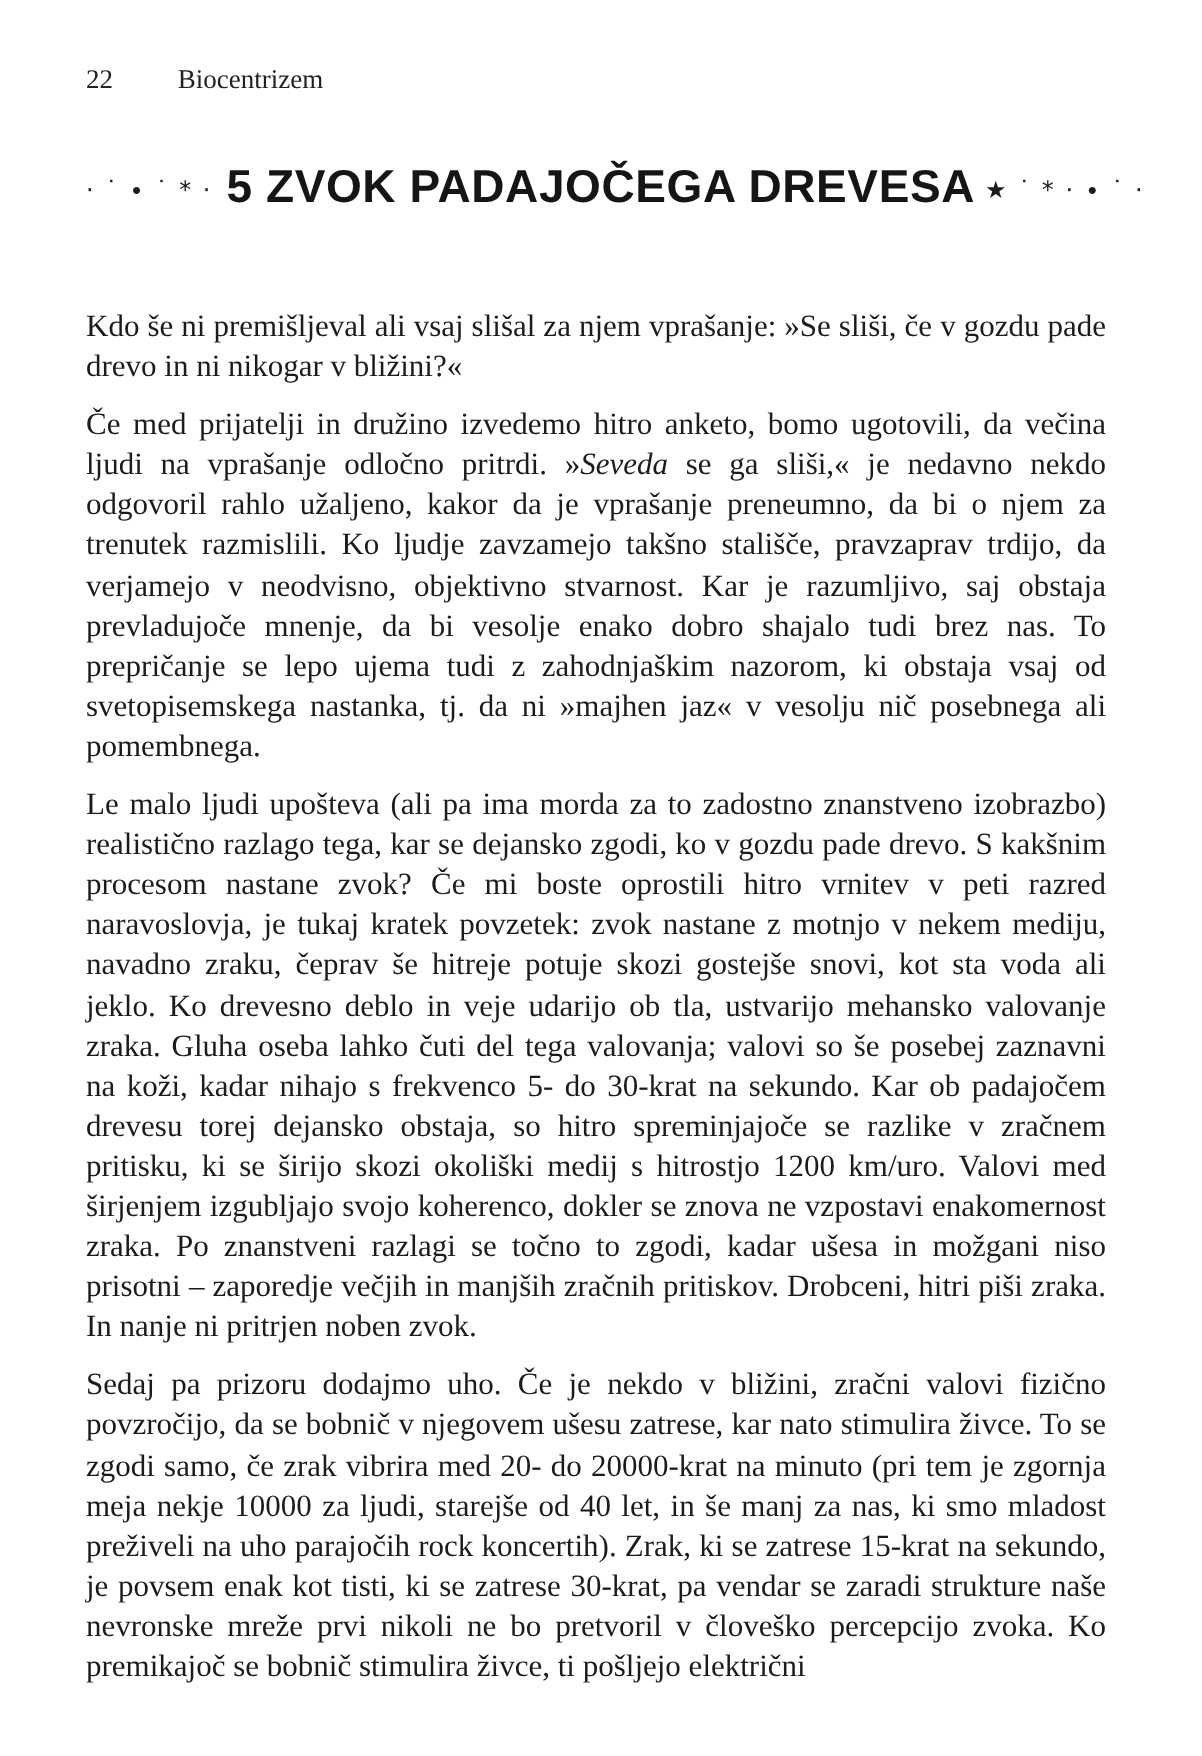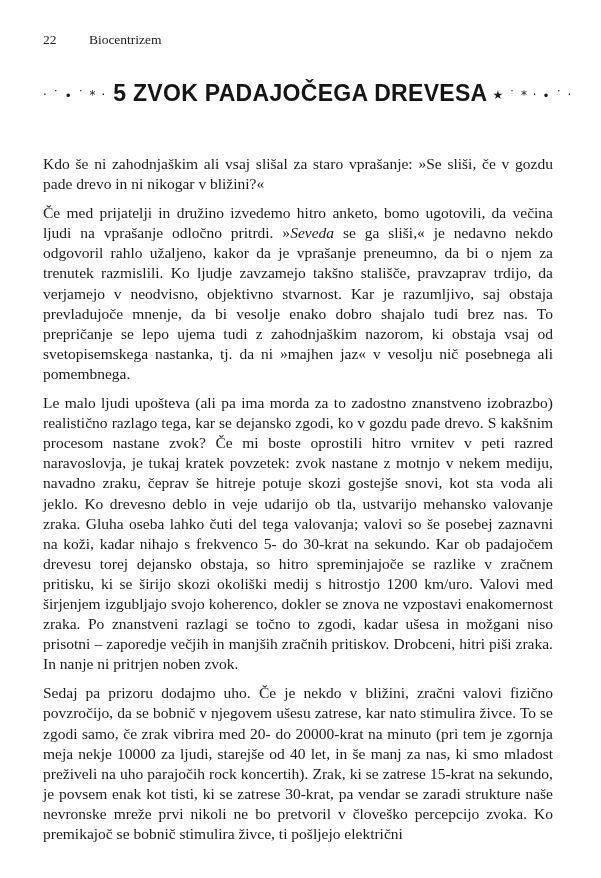--- a/index.html
+++ b/index.html
@@ -67,19 +67,19 @@
   <header class="running-head">
     <span class="page-num">22</span>
     <span>Biocentrizem</span>
   </header>
 
   <h1 class="chapter-title">
     <span class="stars left">· ˙ ∙ ˙ * ·</span><span>5 ZVOK PADAJOČEGA DREVESA</span><span class="stars right">★ ˙ * · ∙ ˙ ·</span>
   </h1>
 
   <main class="body-text">
-    <p>Kdo še ni zahodnjaškim ali vsaj slišal za staro vprašanje: »Se sliši, če v gozdu pade drevo in ni nikogar v bližini?«</p>
+    <p>Kdo še ni premišljeval ali vsaj slišal za njem vprašanje: »Se sliši, če v gozdu pade drevo in ni nikogar v bližini?«</p>
     <p><span>Če med prijatelji in družino izvedemo hitro anketo, bomo ugotovili, da večina ljudi na vprašanje odločno pritrdi. »</span><em>Seveda</em><span> se ga sliši,« je nedavno nekdo odgovoril rahlo užaljeno, kakor da je vprašanje preneumno, da bi o njem za trenutek razmislili. Ko ljudje zavzamejo takšno stališče, pravzaprav trdijo, da verjamejo v neodvisno, objektivno stvarnost. Kar je razumljivo, saj obstaja prevladujoče mnenje, da bi vesolje enako dobro shajalo tudi brez nas. To prepričanje se lepo ujema tudi z zahodnjaškim nazorom, ki obstaja vsaj od svetopisemskega nastanka, tj. da ni »majhen jaz« v vesolju nič posebnega ali pomembnega.</span></p>
     <p>Le malo ljudi upošteva (ali pa ima morda za to zadostno znanstveno izobrazbo) realistično razlago tega, kar se dejansko zgodi, ko v gozdu pade drevo. S kakšnim procesom nastane zvok? Če mi boste oprostili hitro vrnitev v peti razred naravoslovja, je tukaj kratek povzetek: zvok nastane z motnjo v nekem mediju, navadno zraku, čeprav še hitreje potuje skozi gostejše snovi, kot sta voda ali jeklo. Ko drevesno deblo in veje udarijo ob tla, ustvarijo mehansko valovanje zraka. Gluha oseba lahko čuti del tega valovanja; valovi so še posebej zaznavni na koži, kadar nihajo s frekvenco 5- do 30-krat na sekundo. Kar ob padajočem drevesu torej dejansko obstaja, so hitro spreminjajoče se razlike v zračnem pritisku, ki se širijo skozi okoliški medij s hitrostjo 1200 km/uro. Valovi med širjenjem izgubljajo svojo koherenco, dokler se znova ne vzpostavi enakomernost zraka. Po znanstveni razlagi se točno to zgodi, kadar ušesa in možgani niso prisotni – zaporedje večjih in manjših zračnih pritiskov. Drobceni, hitri piši zraka. In nanje ni pritrjen noben zvok.</p>
     <p>Sedaj pa prizoru dodajmo uho. Če je nekdo v bližini, zračni valovi fizično povzročijo, da se bobnič v njegovem ušesu zatrese, kar nato stimulira živce. To se zgodi samo, če zrak vibrira med 20- do 20000-krat na minuto (pri tem je zgornja meja nekje 10000 za ljudi, starejše od 40 let, in še manj za nas, ki smo mladost preživeli na uho parajočih rock koncertih). Zrak, ki se zatrese 15-krat na sekundo, je povsem enak kot tisti, ki se zatrese 30-krat, pa vendar se zaradi strukture naše nevronske mreže prvi nikoli ne bo pretvoril v človeško percepcijo zvoka. Ko premikajoč se bobnič stimulira živce, ti pošljejo električni</p>
   </main>
 
 </div>
 
 </body></html>

